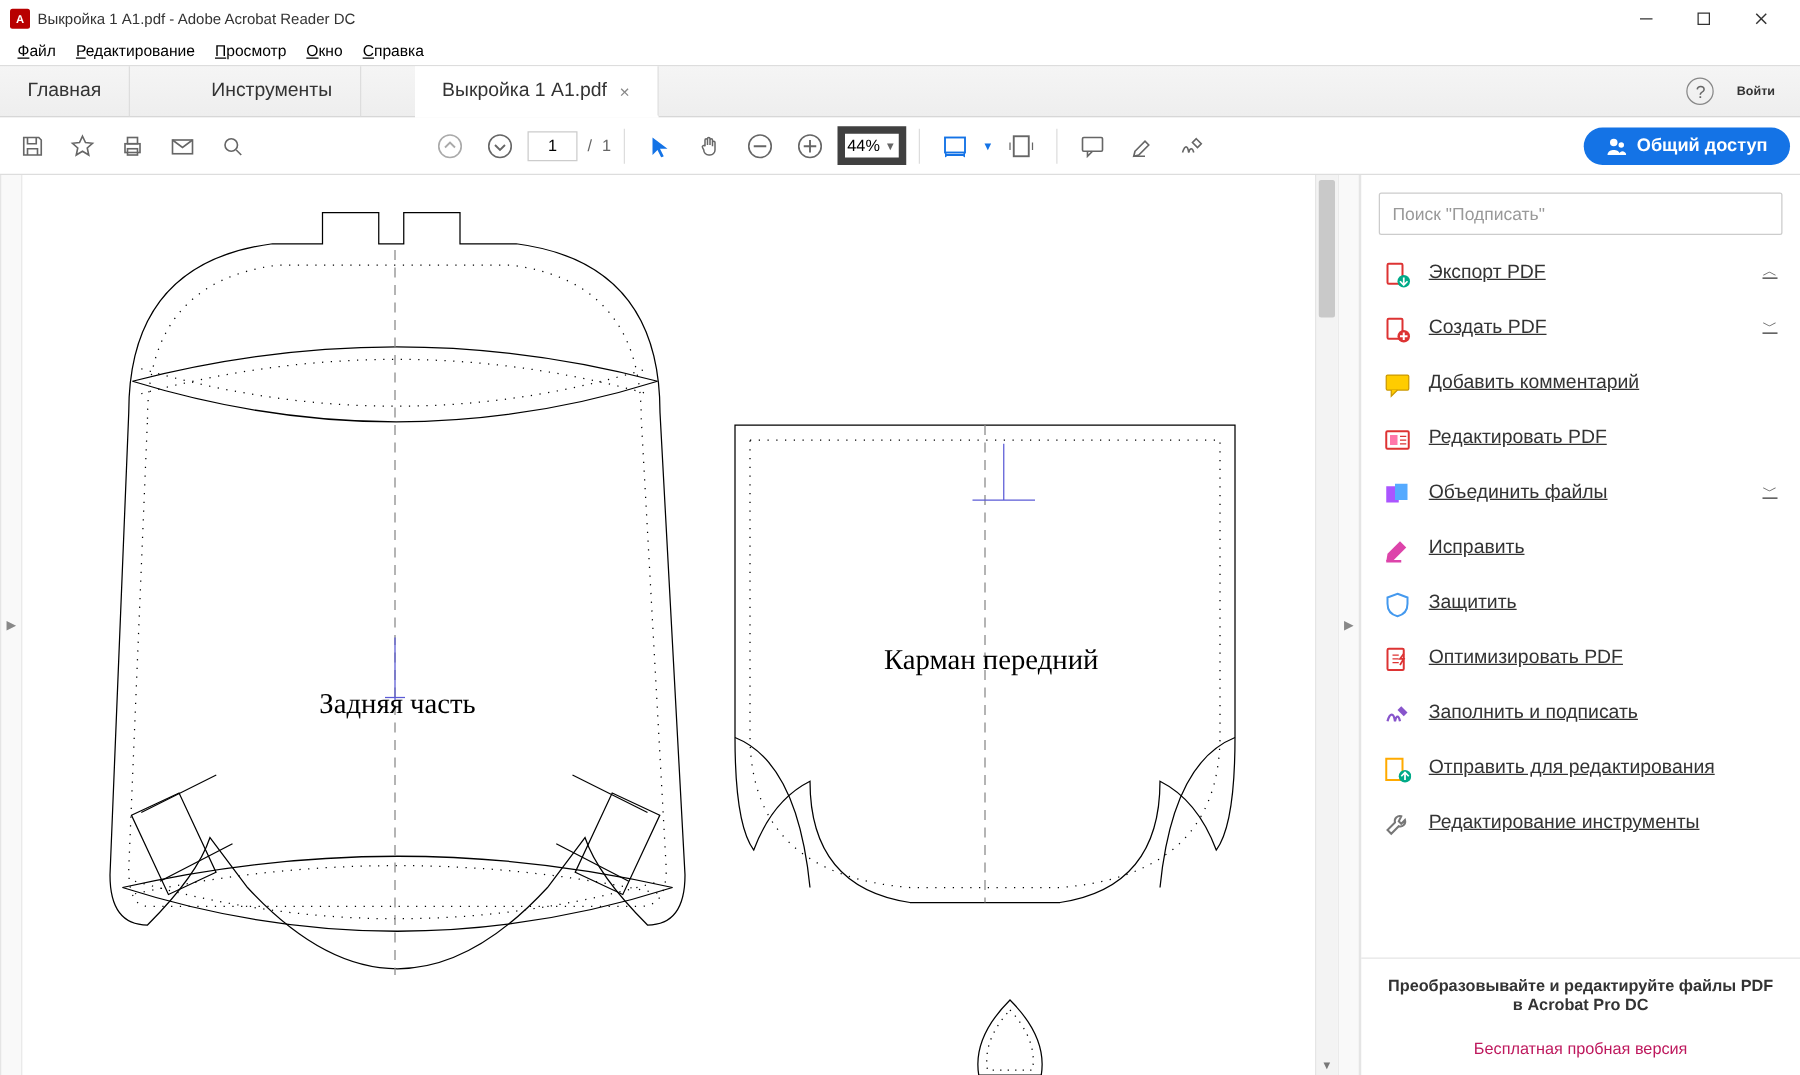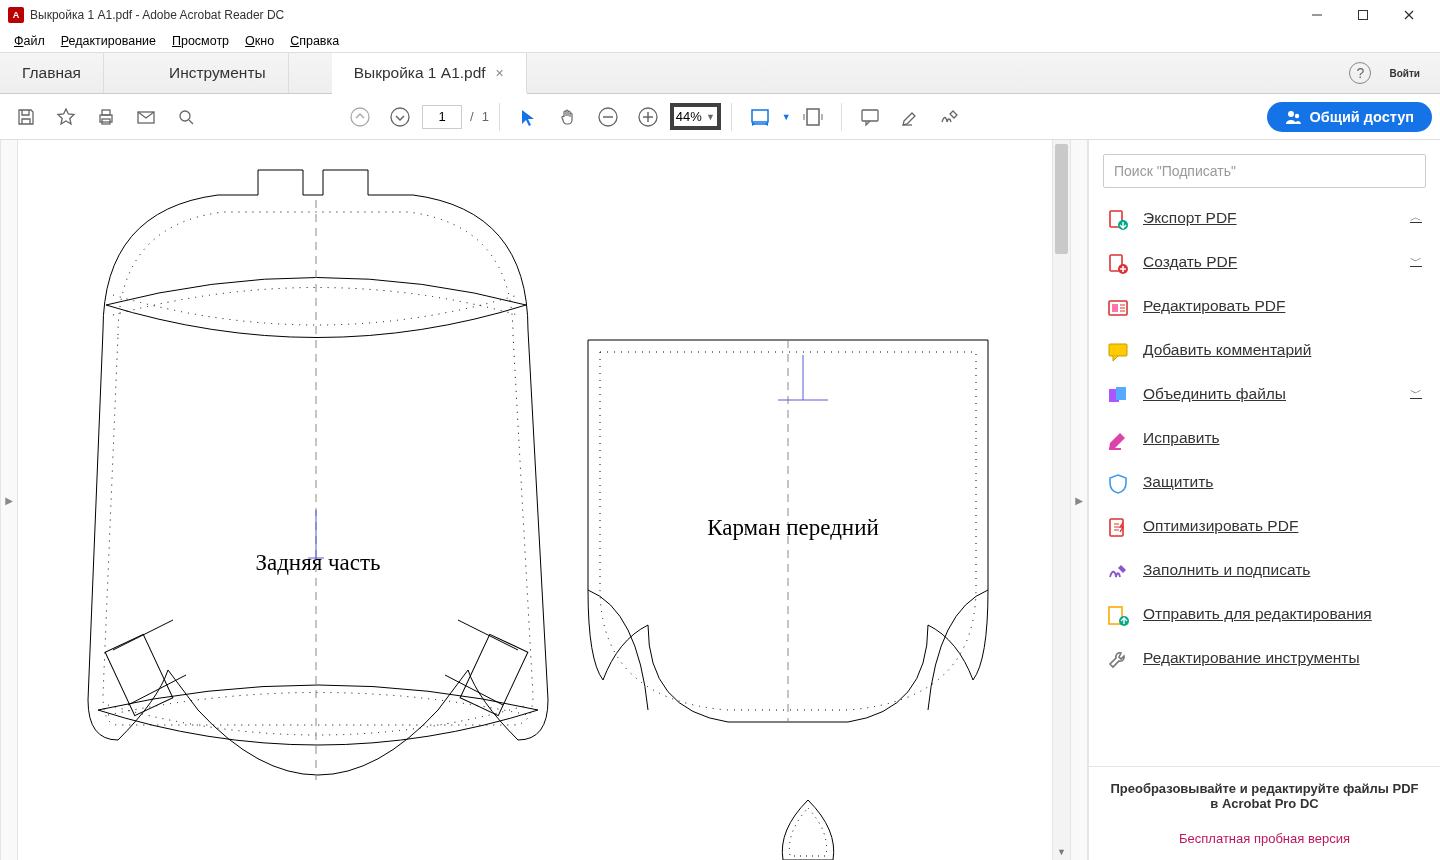--- a/index.html
+++ b/index.html
@@ -27,21 +27,21 @@
   .tabsrow .right { display:flex; align-items:center; gap:18px; padding-right:20px; }
   .help-icon { width:22px; height:22px; border:1.5px solid #888; border-radius:50%; display:flex; align-items:center; justify-content:center; font-size:14px; color:#666; }
   .signin { font-size:10px; font-weight:600; color:#333; }
   
   
   .toolbar { height: 46px; background:#fff; border-bottom:1px solid #ddd; display:flex; align-items:center; padding:0 8px; gap:4px; }
   .tool-ic { width:36px; height:36px; display:flex; align-items:center; justify-content:center; color:#555; }
   .tool-sep { width:1px; height:28px; background:#ddd; margin:0 6px; }
   .toolbar .flexgap { width: 130px; }
   .pagebox { width:40px; height:24px; border:1px solid #ccc; text-align:center; font-size:13px; }
-  .zoomsel { font-size:13px; padding:2px 2px; border:4px solid #404040; display:flex; align-items:center; gap:4px; }
+  .zoomsel { font-size:13px; padding:2px 2px; border:6px solid #404040; display:flex; align-items:center; gap:4px; }
   .zoomsel .chev { font-size:9px; color:#666; }
   .share-btn { margin-left:auto; background:#1473e6; color:#fff; border-radius:16px; padding:7px 18px; font-size:14.5px; font-weight:600; display:flex; align-items:center; gap:8px; }
   .share-btn .picon { width:16px; height:16px; }
   
   
   .main { flex:1; display:flex; min-height:0; }
   .left-handle, .right-handle { width:18px; background:#f9f9f9; border-right:1px solid #e5e5e5; border-left:1px solid #e5e5e5; display:flex; align-items:center; justify-content:center; color:#888; font-size:10px;}
   .doc-area { flex:1; background:#fafafa; position:relative; overflow:hidden; display:flex; }
   .doc-page { flex:1; background:#fff; position:relative; }
   .vscroll { width:18px; background:#f3f3f3; border-left:1px solid #e5e5e5; position:relative;}
@@ -353,41 +353,41 @@
               <circle cx="16" cy="16" r="5" fill="#d33"></circle>
               <path d="M16 13v6M13 16h6" stroke="#fff" stroke-width="1.6"></path>
             </svg>
           </span>
         <span>Создать PDF</span>
           <span class="chev">﹀</span>
       </div>
       <div class="tool-item">
         <span class="ticon">
             <svg width="22" height="22">
+              <rect x="2" y="3" width="18" height="12" rx="1" fill="#fc0" stroke="#c90" stroke-width="1"></rect>
+              <path d="M6 15l0 5 5-5" fill="#fc0" stroke="#c90"></path>
+            </svg>
+          </span>
+        <span>Добавить комментарий</span>
+      </div>
+      <div class="tool-item">
+        <span class="ticon">
+            <svg width="22" height="22">
               <rect x="2" y="4" width="18" height="14" rx="1" fill="none" stroke="#d33" stroke-width="1.6"></rect>
               <rect x="5" y="7" width="6" height="8" fill="#f7a"></rect>
               <line x1="13" y1="8" x2="18" y2="8" stroke="#d33"></line>
               <line x1="13" y1="11" x2="18" y2="11" stroke="#d33"></line>
               <line x1="13" y1="14" x2="18" y2="14" stroke="#d33"></line>
             </svg>
           </span>
         <span>Редактировать PDF</span>
       </div>
       <div class="tool-item">
         <span class="ticon">
             <svg width="22" height="22">
-              <rect x="2" y="3" width="18" height="12" rx="1" fill="#fc0" stroke="#c90" stroke-width="1"></rect>
-              <path d="M6 15l0 5 5-5" fill="#fc0" stroke="#c90"></path>
-            </svg>
-          </span>
-        <span>Добавить комментарий</span>
-      </div>
-      <div class="tool-item">
-        <span class="ticon">
-            <svg width="22" height="22">
               <rect x="2" y="4" width="10" height="13" fill="#a5f"></rect>
               <rect x="9" y="2" width="10" height="13" fill="#5af"></rect>
             </svg>
           </span>
         <span>Объединить файлы</span>
           <span class="chev">﹀</span>
       </div>
       <div class="tool-item">
         <span class="ticon">
             <svg width="22" height="22">

